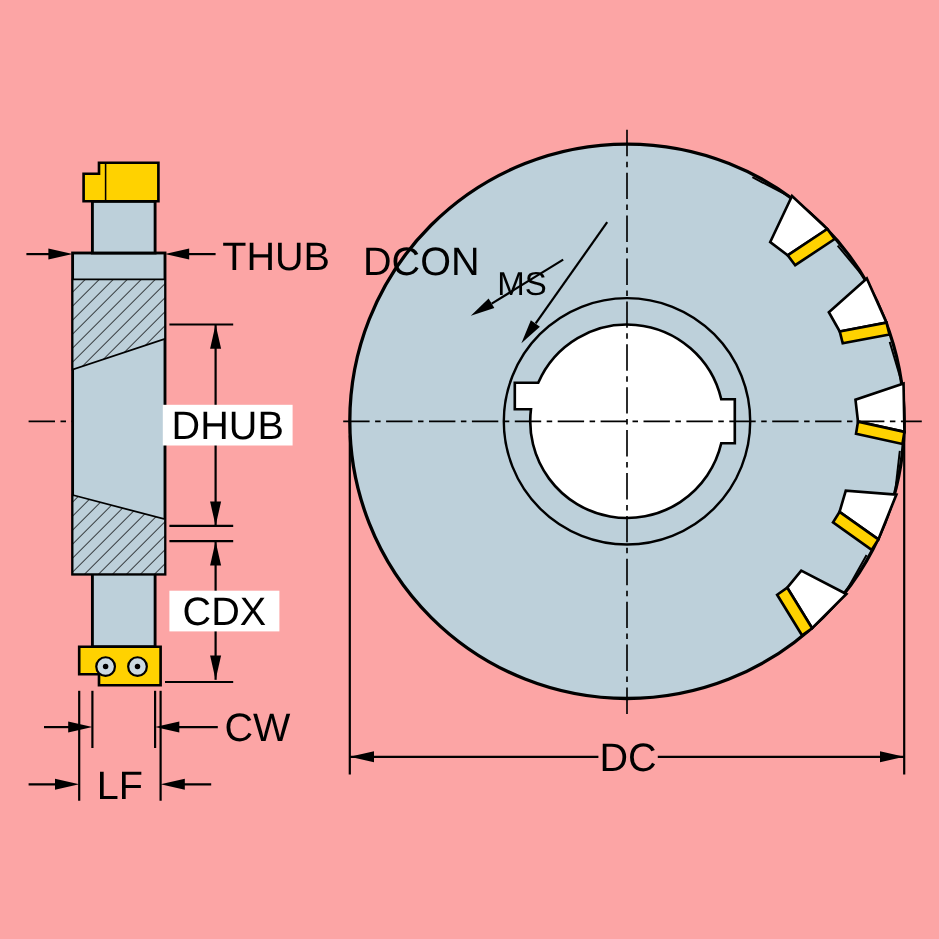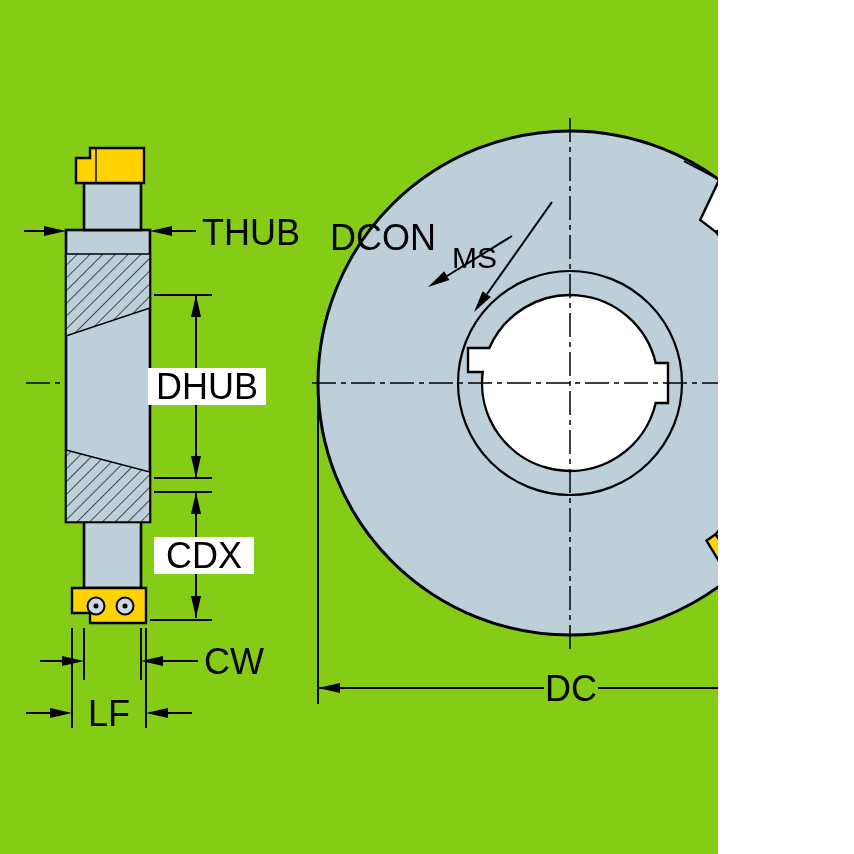--- a/index.html
+++ b/index.html
@@ -1,17 +1,17 @@
 <!DOCTYPE html>
 <html><head>
 <meta charset="utf-8">
 <title>Cutter Dimension Diagram</title>
 <style>
   html,body{margin:0;padding:0;background:#ffffff;}
-  .stage{width:718px;height:854px;background:#84cc16;position:relative;overflow:hidden;}
+  .stage{width:854px;height:854px;background:#fca5a5;position:relative;overflow:hidden;}
   svg{display:block;}
   text{font-family:"Liberation Sans","DejaVu Sans",sans-serif;font-size:36px;fill:#000;}
   .small{font-size:30px;}
   .bodyfill{fill:#bdd0da;stroke:#000;stroke-width:2.6;stroke-linejoin:miter;}
   .bigcircle{fill:#bdd0da;stroke:#000;stroke-width:3;}
   .ring{fill:none;stroke:#000;stroke-width:2.2;}
   .insert{fill:#ffd200;stroke:#000;stroke-width:2.4;stroke-linejoin:miter;}
   .cut{fill:#ffffff;stroke:#000;stroke-width:2.4;stroke-linejoin:miter;}
   .hatch{fill:url(#hatchp);stroke:#000;stroke-width:1.6;}
   .dim{stroke:#000;stroke-width:2;fill:none;}

